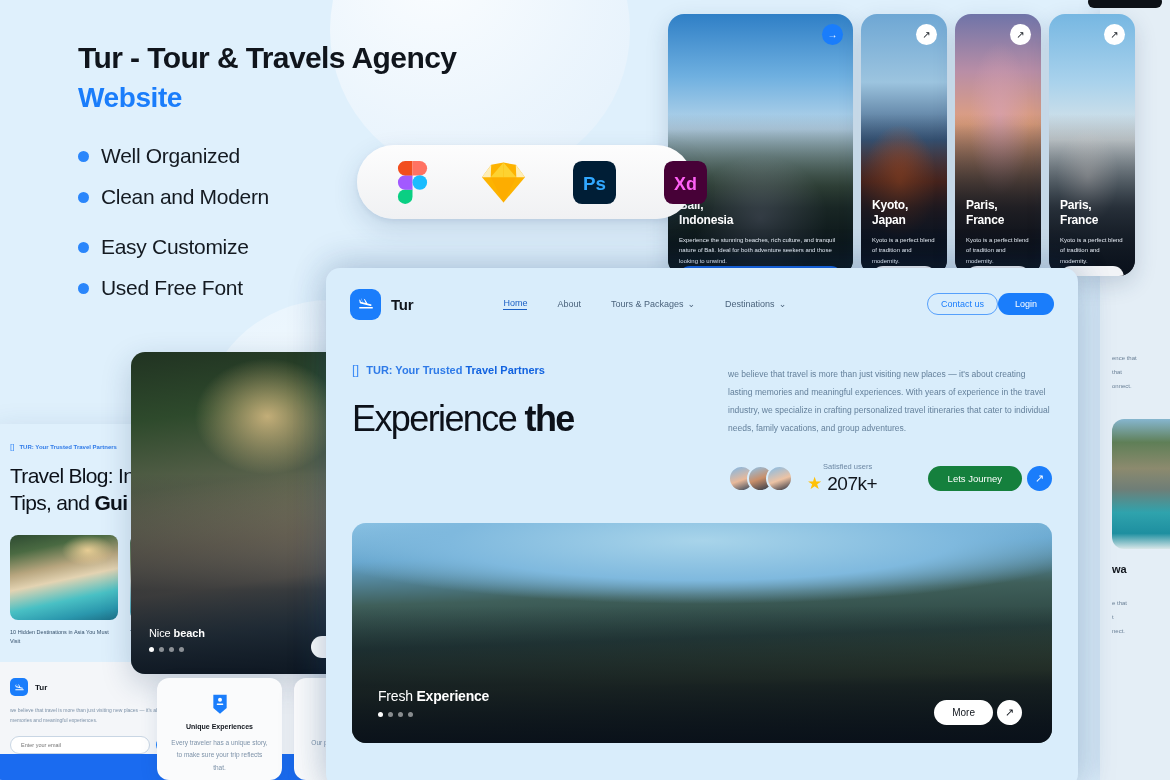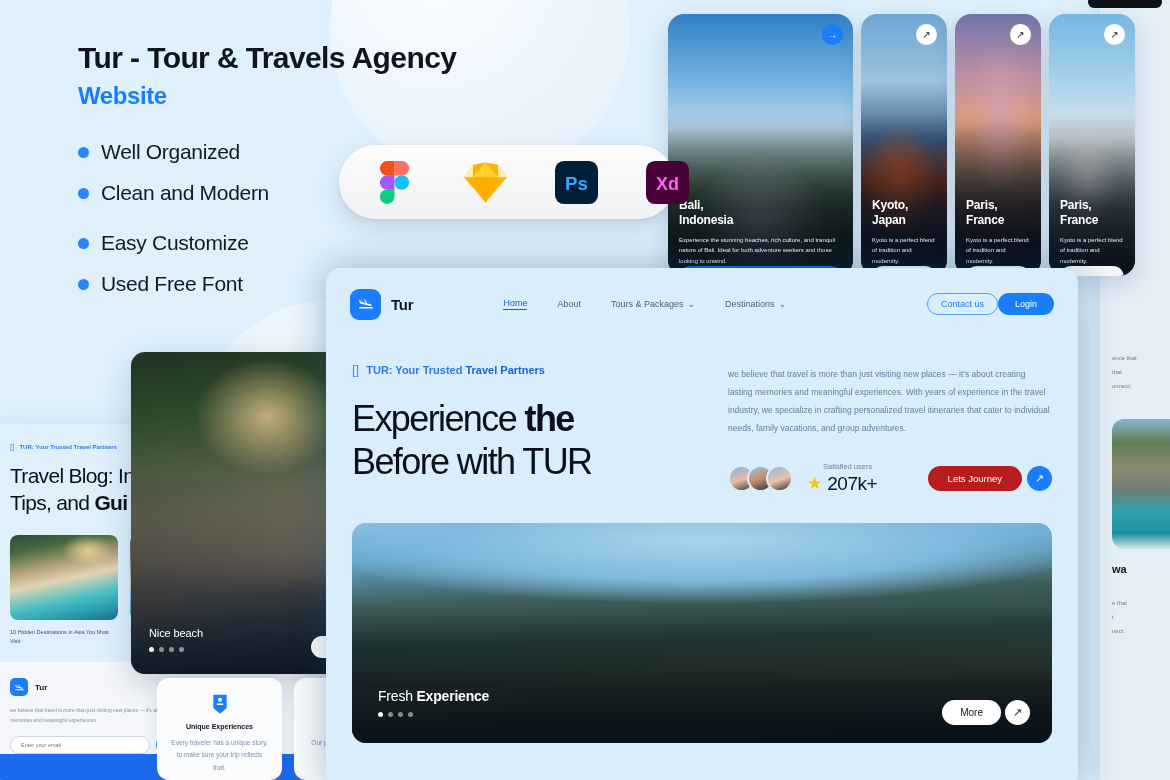--- a/index.html
+++ b/index.html
@@ -20,37 +20,37 @@
   .blob-a { width: 300px; height: 300px; right: 540px; top: -120px; }
   .blob-b { width: 260px; height: 260px; left: 200px; top: 300px; opacity:.5;}
 
   
   .promo { position: absolute; left: 78px; top: 40px; width: 520px; }
   .promo h1 {
     font-size: 30px; font-weight: 700; color: #10151c;
     letter-spacing: -0.6px; line-height: 1.2;
   }
   .promo h2 {
-    font-size: 24px; font-weight: 700; color: #1a7dfb;
+    font-size: 28px; font-weight: 700; color: #1a7dfb;
     letter-spacing: -0.4px; margin-top: 6px;
   }
   .feature-list { margin-top: 30px; }
   .feature { display: flex; align-items: center; gap: 12px; margin-bottom: 17px; }
   .feature:nth-child(2) { margin-bottom: 26px; }
   .dot {
     width: 11px; height: 11px; border-radius: 50%;
     background: #2a86fb; flex: none;
   }
   .feature-label {
     font-size: 21px; font-weight: 400; color: #141a21; letter-spacing: -0.3px;
   }
 
   
   .software-pill {
-    position: absolute; left: 339px; top: 145px;
+    position: absolute; left: 357px; top: 145px;
     width: 336px; height: 74px; border-radius: 37px;
     background: linear-gradient(180deg,#fdfdfd 0%,#f0f1f3 100%);
     box-shadow: 0 10px 26px rgba(40,70,110,.16), 0 2px 5px rgba(40,70,110,.08);
     display: flex; align-items: center; gap: 48px; padding-left: 34px;
     z-index: 9;
   }
   .logo-sq { width: 43px; height: 43px; flex: none; }
 
   
   .dest-strip { position: absolute; left: 668px; top: 14px; display: flex; gap: 8px; z-index: 4; }
@@ -181,39 +181,39 @@
   .av3 { background: linear-gradient(160deg,#83bce8,#edc3a4 55%,#2a2f3e); }
   .stat-block { line-height: 1.1; }
   .stat-label { font-size: 7.5px; color: #6d88a4; margin-bottom: 2px; margin-left: 16px; }
   .stat-value { display: flex; align-items: center; gap: 5px; }
   .star { color: #ffc107; font-size: 17px; }
   .stat-num { font-size: 19px; font-weight: 400; color: #10151c; letter-spacing: -0.5px; }
   .journey {
     margin-left: auto; display: flex; align-items: center; gap: 5px;
   }
   .journey-btn {
-    height: 25px; padding: 0 20px; border-radius: 13px; background: #b91c1c;
+    height: 25px; padding: 0 20px; border-radius: 13px; background: #15803d;
     color: #fff; font-size: 9.5px; display: flex; align-items: center; border: none;
   }
   .journey-arrow {
     width: 25px; height: 25px; border-radius: 50%; background: #1a7dfb; color: #fff;
     display: flex; align-items: center; justify-content: center; font-size: 11px;
   }
 
   .hero-photo {
     position: relative; margin: 28px 26px 0 26px; height: 220px;
     border-radius: 14px; overflow: hidden;
   }
   .hp-cap { position: absolute; left: 26px; bottom: 26px; color: #fff; }
   .hp-title { font-size: 14px; letter-spacing: -0.2px; }
   .hp-title b { font-weight: 700; }
   .dots { display: flex; gap: 5px; margin-top: 8px; }
   .pdot { width: 5px; height: 5px; border-radius: 50%; background: rgba(255,255,255,.5); }
   .pdot.on { background: #fff; }
-  .hp-more { position: absolute; right: 22px; bottom: 18px; display: flex; align-items: center; gap: 4px; }
+  .hp-more { position: absolute; right: 30px; bottom: 18px; display: flex; align-items: center; gap: 4px; }
   .more-btn {
     height: 25px; padding: 0 18px; border-radius: 13px; background: #fff;
     color: #10151c; font-size: 10px; display: flex; align-items: center; border: none;
   }
   .more-arrow {
     width: 25px; height: 25px; border-radius: 50%; background: #fff; color: #10151c;
     display: flex; align-items: center; justify-content: center; font-size: 11px;
   }
 
   
@@ -259,21 +259,21 @@
   .bf-bar span { font-size: 4.5px; color: #cfe2fb; }
 
   
   .beach {
     position: absolute; left: 131px; top: 352px; width: 220px; height: 322px;
     border-radius: 14px; overflow: hidden; z-index: 5;
     box-shadow: 0 10px 30px rgba(25,55,95,.22);
   }
   .beach-cap { position: absolute; left: 18px; bottom: 22px; color: #fff; }
   .beach-title { font-size: 11px; letter-spacing: -0.1px; }
-  .beach-title b { font-weight: 400; }
+  .beach-title b { font-weight: 700; }
   .beach-chip {
     position: absolute; right: 14px; bottom: 16px; width: 26px; height: 22px;
     border-radius: 11px; background: #fff;
   }
   .fcards { position: absolute; left: 157px; top: 678px; display: flex; gap: 12px; z-index: 5; }
   .fcard {
     width: 125px; height: 102px; background: #fafbfc; border-radius: 12px;
     box-shadow: 0 6px 18px rgba(30,70,120,.12); padding: 14px 13px 0 13px;
     text-align: center;
   }
@@ -541,21 +541,20 @@
     </div>
 
     <div class="hero">
       <div class="hero-left">
         <div class="eyebrow">
           <span class="eyebrow-icon">[]</span>
           <span class="eyebrow-text"><span>TUR: Your Trusted </span><b>Travel Partners</b></span>
         </div>
         <div class="hero-title">
           <div><span>Experience </span><b>the</b></div>
-          <div>Before with TUR</div>
         </div>
       </div>
 
       <div class="hero-right">
         <div class="hero-para">we believe that travel is more than just visiting new places — it's about creating lasting memories and meaningful experiences. With years of experience in the travel industry, we specialize in crafting personalized travel itineraries that cater to individual needs, family vacations, and group adventures.</div>
         <div class="social-row">
           <div class="avatars">
             <span class="avatar av1"></span>
             <span class="avatar av2"></span>
             <span class="avatar av3"></span>

